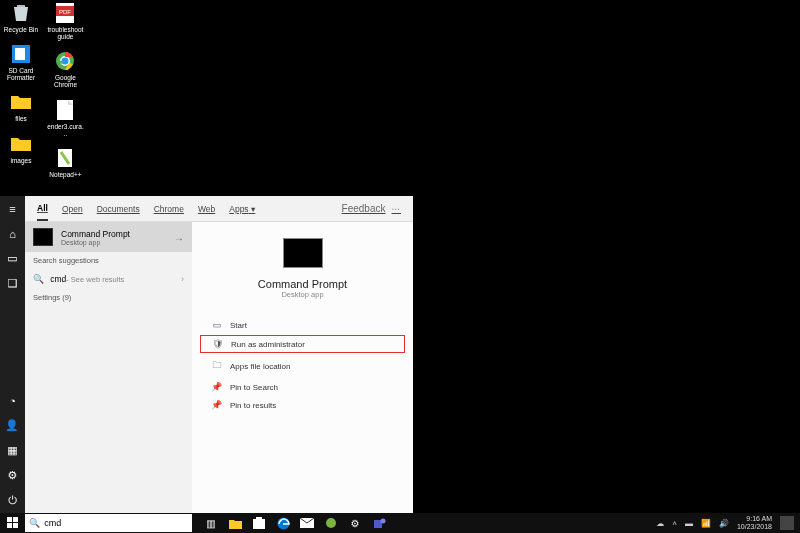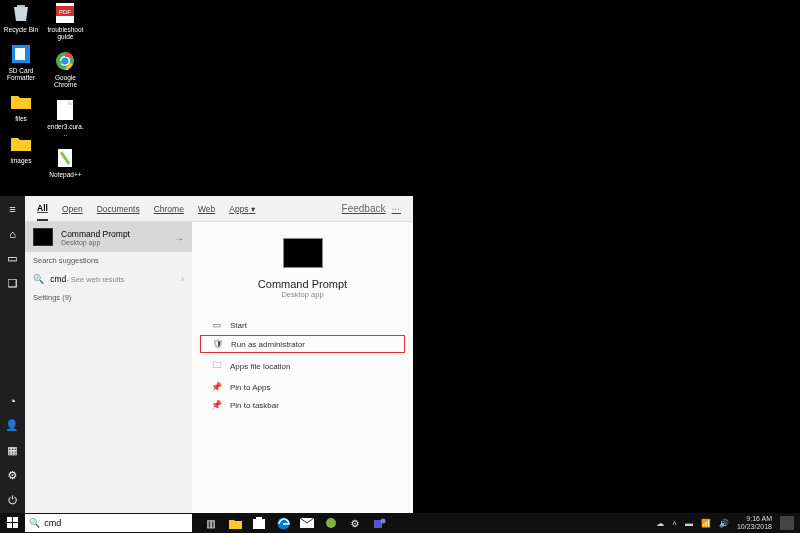--- a/index.html
+++ b/index.html
@@ -200,25 +200,25 @@
       <div class="action highlight">
           <span class="aicon">🛡</span>
           <span>Run as administrator</span>
         </div>
       <div class="action">
           <span class="aicon">🗀</span>
           <span>Apps file location</span>
         </div>
       <div class="action">
           <span class="aicon">📌</span>
-          <span>Pin to Apps</span>
+          <span>Pin to Search</span>
         </div>
       <div class="action">
           <span class="aicon">📌</span>
-          <span>Pin to taskbar</span>
+          <span>Pin to results</span>
         </div>
     </div>
   </div>
 </div>
 
 <div class="taskbar">
   <div class="tb-start">
     <svg width="12" height="12">
         <rect width="5" height="5" fill="#fff"></rect>
         <rect x="6" width="5" height="5" fill="#fff"></rect>

